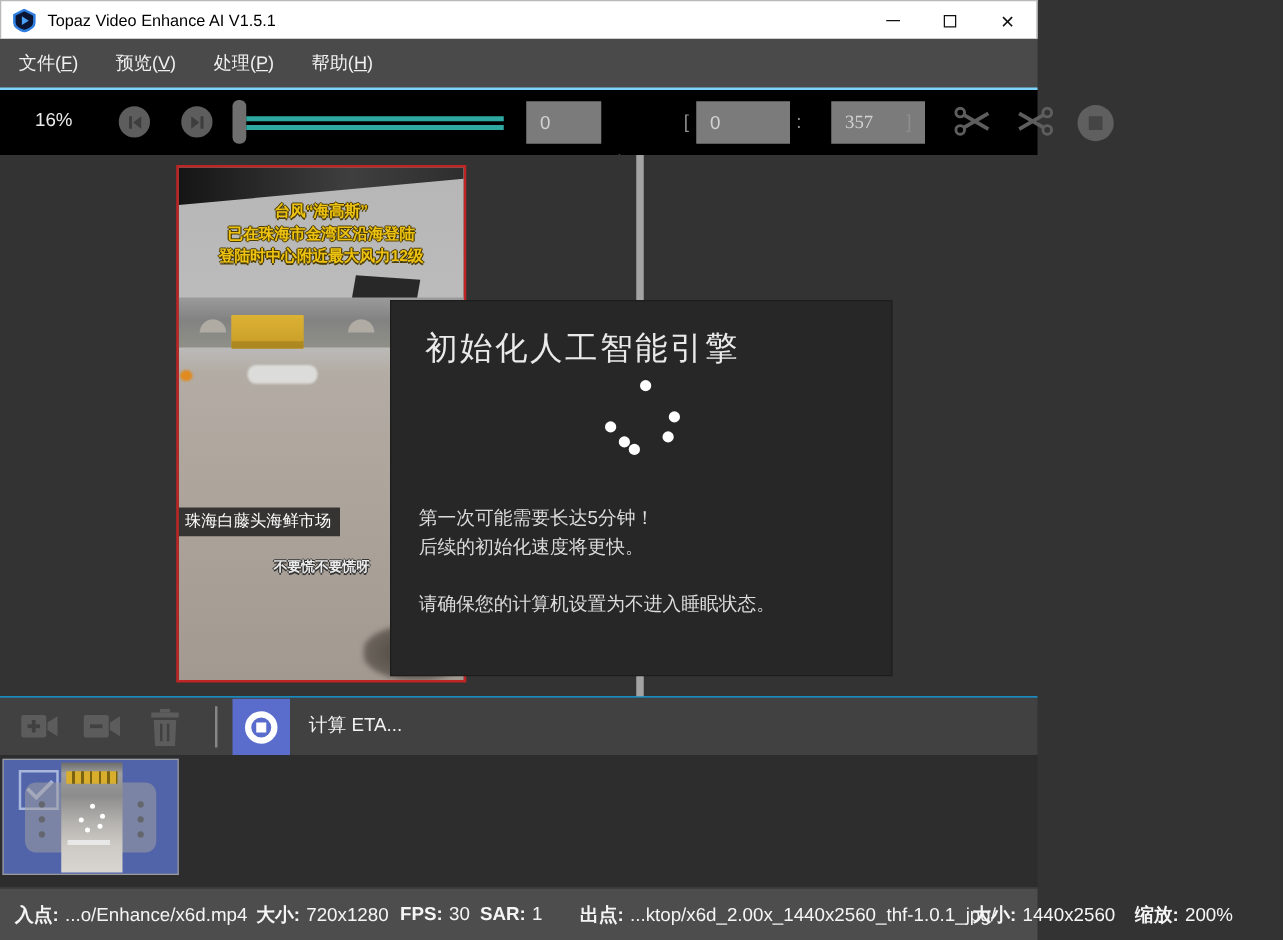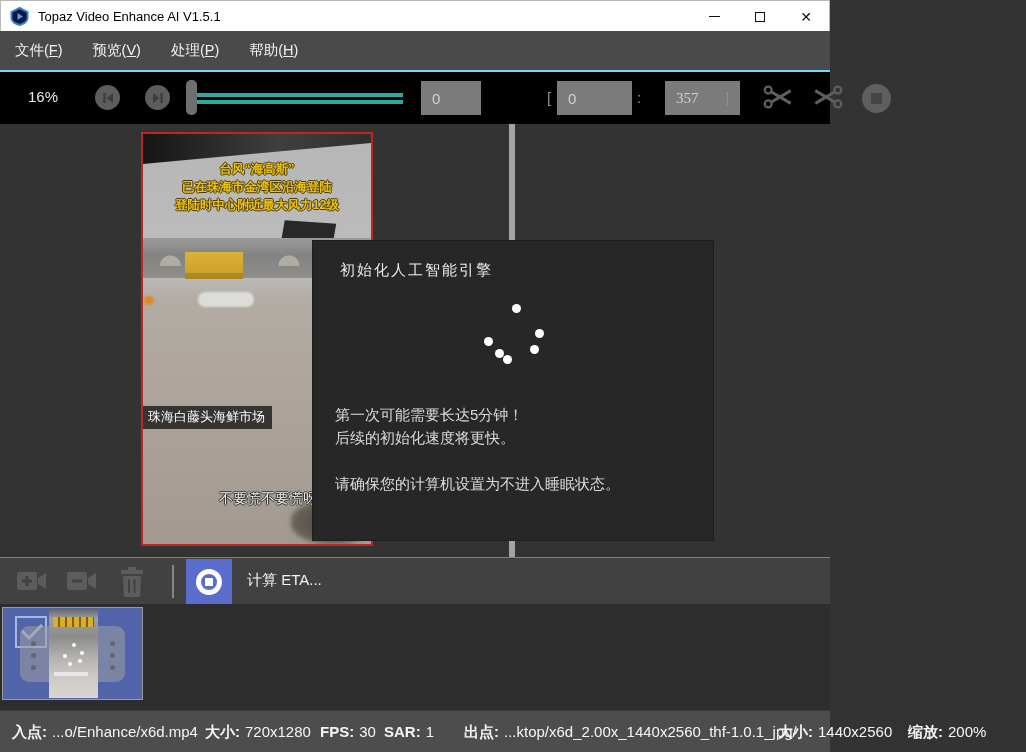--- a/index.html
+++ b/index.html
@@ -54,24 +54,24 @@
   .v-bridge::after { content:""; position:absolute; left:0; top:14px; width:100%; height:14px;
     background:radial-gradient(circle 11px at 12% 100%, #b0aca4 10px, transparent 11px),
                radial-gradient(circle 11px at 38% 100%, #b0aca4 10px, transparent 11px),
                radial-gradient(circle 11px at 64% 100%, #b0aca4 10px, transparent 11px),
                radial-gradient(circle 11px at 90% 100%, #b0aca4 10px, transparent 11px); }
   .v-ybox { position:absolute; left:42px; top:118px; width:58px; height:27px; background:linear-gradient(#dcb235,#c79c26); box-shadow:inset 0 -6px 0 rgba(90,70,10,.25); border-radius:1px; }
   .v-car { position:absolute; left:55px; top:158px; width:56px; height:15px; background:#dcdcda; border-radius:7px; filter:blur(1px); }
   .v-light { position:absolute; left:1px; top:162px; width:10px; height:9px; background:#e08a20; border-radius:50%; filter:blur(1px); }
   .v-blob { position:absolute; left:148px; bottom:0; width:84px; height:44px; background:radial-gradient(#46403a,#6b645c 70%,transparent 75%); filter:blur(2px); }
   .v-loc { position:absolute; left:0; top:272px; background:rgba(36,36,36,.88); color:#fdfdfd; font-size:13px; padding:2px 7px 3px 5px; white-space:nowrap; }
-  .v-cap-mid { position:absolute; left:76px; top:312px; color:#ececec; font-size:14px; font-weight:normal; text-shadow:-1px 0 0 #333,1px 0 0 #333,0 -1px 0 #333,0 1px 0 #333; white-space:nowrap;margin-top:44px; }
+  .v-cap-mid { position:absolute; left:76px; top:312px; color:#ececec; font-size:11px; font-weight:bold; text-shadow:-1px 0 0 #333,1px 0 0 #333,0 -1px 0 #333,0 1px 0 #333; white-space:nowrap; }
 
   .dialog { position:absolute; left:313px; top:117px; width:400px; height:299px; background:#272727; z-index:5; box-shadow:0 0 0 1px #1d1d1d; }
-  .dlg-title { position:absolute; left:27px; top:20px; font-family:"Liberation Serif","DejaVu Serif",serif; font-size:15px; letter-spacing:2px; color:#eaeaea; }
+  .dlg-title { position:absolute; left:27px; top:20px; font-family:"Liberation Serif","DejaVu Serif",serif; font-size:26px; letter-spacing:2px; color:#eaeaea; }
   .dot { position:absolute; width:9px; height:9px; border-radius:50%; background:#ffffff; }
   .dlg-body { position:absolute; left:22px; top:162px; font-size:15px; line-height:23px; color:#dcdcdc; }
   .dlg-line { min-height:23px; white-space:nowrap; }
 
   
   .procbar { height:47px; background:#414141; position:relative; flex:0 0 auto; border-top:1px solid #0ea5e9; }
   .pb-icon { position:absolute; top:11px; }
   .pb-cam-add { left:16px; } .pb-cam-rem { left:66px; } .pb-trash { left:119px; top:9px; }
   .pb-divider { position:absolute; left:172px; top:7px; width:2px; height:33px; background:#868686; }
   .pb-stop { position:absolute; left:186px; top:1px; width:46px; height:45px; background:#5a6ccc; display:flex; align-items:center; justify-content:center; }

